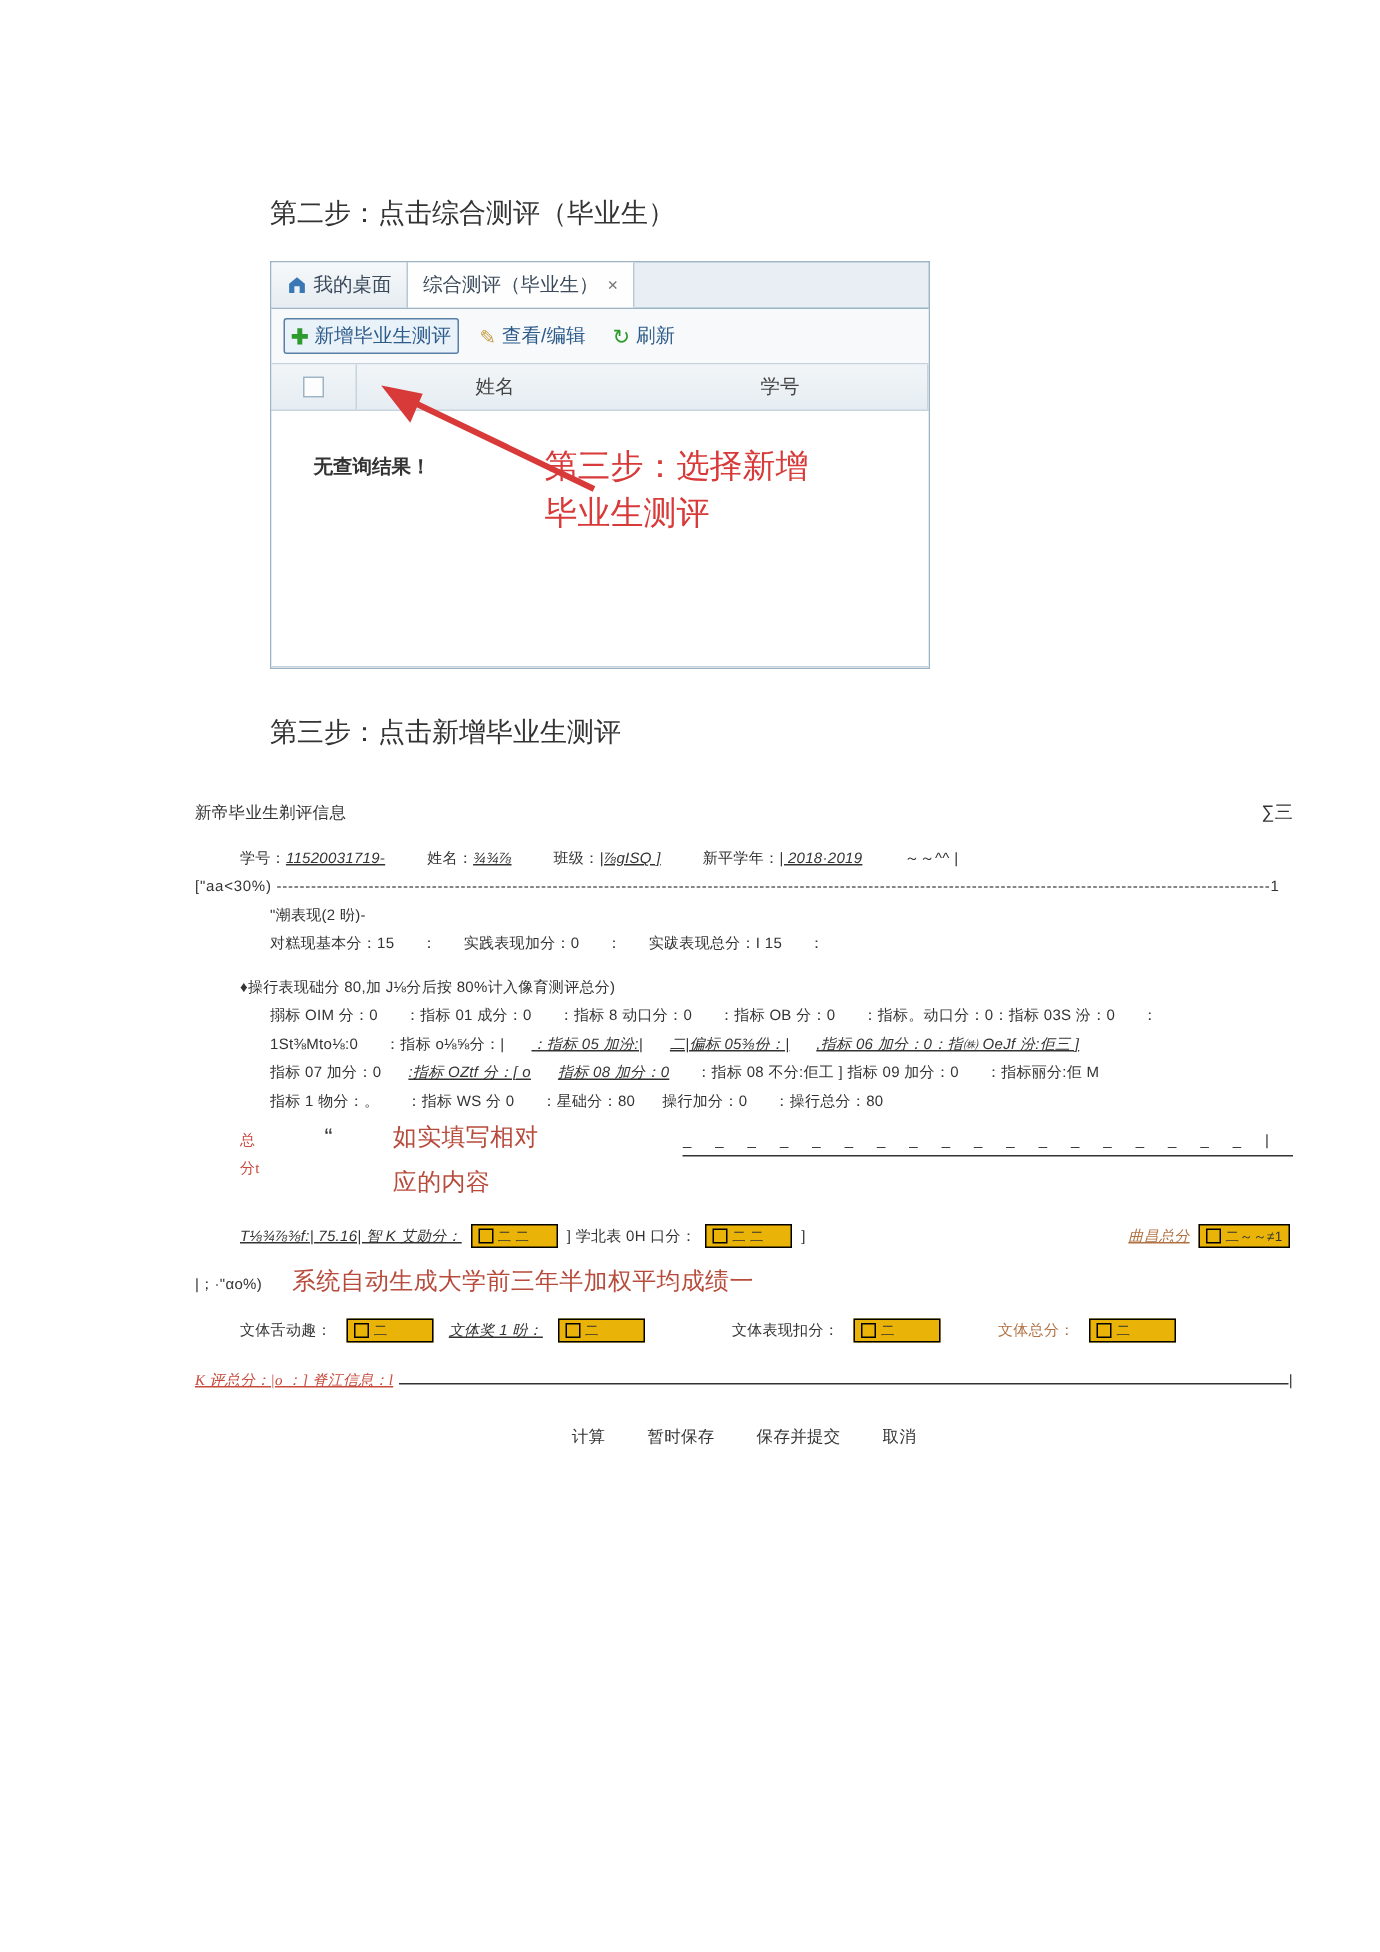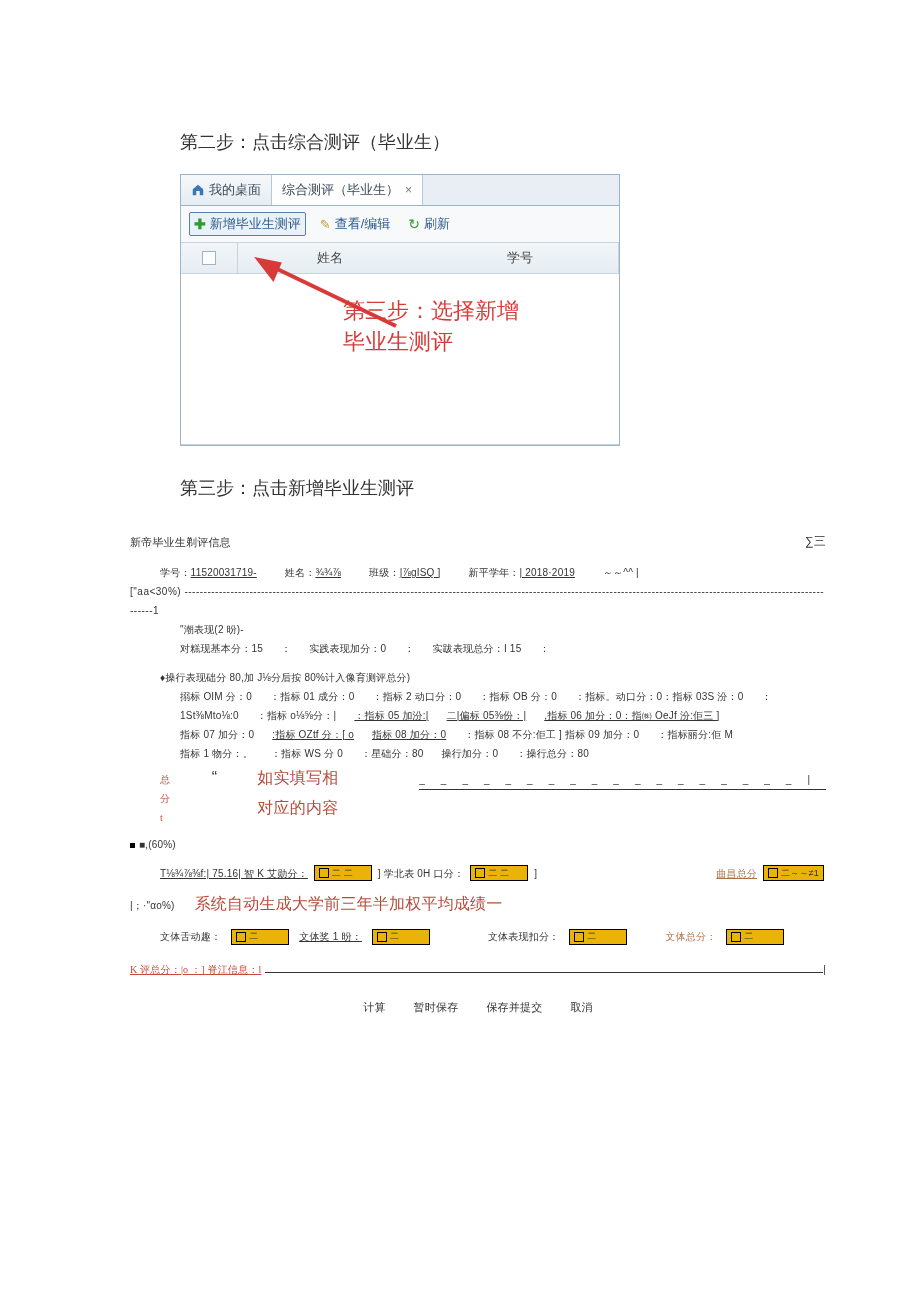--- a/index.html
+++ b/index.html
@@ -6,21 +6,21 @@
     margin: 0;
     padding: 0;
     font-family: "Microsoft YaHei", SimSun, sans-serif;
     background: #fff;
     color: #333;
     font-size: 14px;
   }
   .page {
     width: 920px;
     box-sizing: border-box;
-    padding: 120px 94px 60px 130px;
+    padding: 120px 58px 60px 130px;
   }
   .step-title {
     font-size: 18px;
     color: #333;
     margin: 10px 0 20px 50px;
   }
 
   
   .ui-shot {
     border: 1px solid #9cb4c5;
@@ -113,21 +113,21 @@
     border-bottom: 1px solid #c7d3dd;
   }
   .no-result {
     font-size: 13px;
     color: #333;
     font-weight: bold;
     padding: 28px 0 0 28px;
   }
   .call-out {
     position: absolute;
-    left: 162px;
+    left: 182px;
     top: 22px;
     font-family: SimSun, serif;
     font-size: 22px;
     color: #d83a39;
     line-height: 1.4;
   }
   .arrow-svg {
     position: absolute;
     left: 70px;
     top: -18px;
@@ -158,21 +158,21 @@
     margin-bottom: 10px;
   }
   .form-sigma { font-size: 12px; }
 
   .info-row {
     display: flex;
     gap: 28px;
     padding-left: 30px;
   }
   .info-row span { white-space: nowrap; }
-  .u { text-decoration: underline; }
+  .u { text-decoration: underline; font-style: italic; }
   .sect-line {
     color: #333;
     letter-spacing: 0.5px;
   }
   .indent1 { padding-left: 30px; }
   .indent2 { padding-left: 50px; }
   .wrap-row { display: flex; flex-wrap: wrap; gap: 8px 18px; }
 
   .red { color: #c74a3d; font-family: SimSun, serif; }
   .brown { color: #b17142; }
@@ -261,20 +261,21 @@
 
     <div class="grid-header">
       <div class="grid-col col-chk">
         <span class="chk"></span>
       </div>
       <div class="grid-col col-name">姓名</div>
       <div class="grid-col col-sn">学号</div>
     </div>
 
     <div class="grid-body">
+      <div class="no-result">无查询结果！</div>
       <svg class="arrow-svg" viewBox="0 0 150 80">
         <line x1="145" y1="70" x2="20" y2="10"></line>
         <polygon points="8,4 28,8 22,22"></polygon>
       </svg>
       <div class="call-out">
         <span>第三步：选择新增</span><br>
         <span>毕业生测评</span>
       </div>
     </div>
   </div>
@@ -307,21 +308,21 @@
       <span>实跋表现总分：I 15</span>
       <span>：</span>
     </div>
 
     <div style="height:10px"></div>
     <div class="indent1">♦操行表现础分 80,加 J⅛分后按 80%计入像育测评总分)</div>
 
     <div class="indent2 wrap-row">
       <span>搦标 OIM 分：0 </span>
       <span>：指标 01 成分：0</span>
-      <span>：指标 2 动口分：0</span>
+      <span>：指标 8 动口分：0</span>
       <span>：指标 OB 分：0</span>
       <span>：指标。动口分：0：指标 03S 汾：0</span>
       <span>：</span>
     </div>
     <div class="indent2 wrap-row">
       <span>1St⅜Mto⅛:0</span>
       <span>：指标 o⅛⅝分：|</span>
       <span class="u">：指标 05 加汾:|</span>
       <span class="u">二|偏标 05⅜份：|</span>
       <span class="u">,指标 06 加分：0：指㈱ OeJf 汾:佢三 ]</span>
@@ -341,23 +342,20 @@
       <span>：操行总分：80</span>
     </div>
 
     <div class="indent1" style="display:flex;align-items:baseline;gap:40px;">
       <span class="red">总分t</span>
       <span style="font-size:16px;">“</span>
       <span class="note-red">如实填写相对应的内容</span>
       <span style="flex:1;border-bottom:1px solid #333;margin-left:40px; letter-spacing:16px; text-align:right;">__________________|</span>
     </div>
 
-    <div style="margin-top:8px;">
-      <span class="black-dot"></span><span>■,(60%)</span>
-    </div>
 
     <div class="indent1" style="display:flex;align-items:center;gap:4px;flex-wrap:wrap;margin-top:10px;">
       <span><span class="u">T⅛¾⅞⅜f:| 75.16| 智 K 艾勋分：</span></span>
       <span class="fake-input">二 二</span>
       <span>]  学北表 0H 口分：</span>
       <span class="fake-input">二 二</span>
       <span>]</span>
       <span style="flex:1"></span>
       <span class="brown u">曲昌总分</span>
       <span class="fake-input">二<span>～～≠1</span></span>

